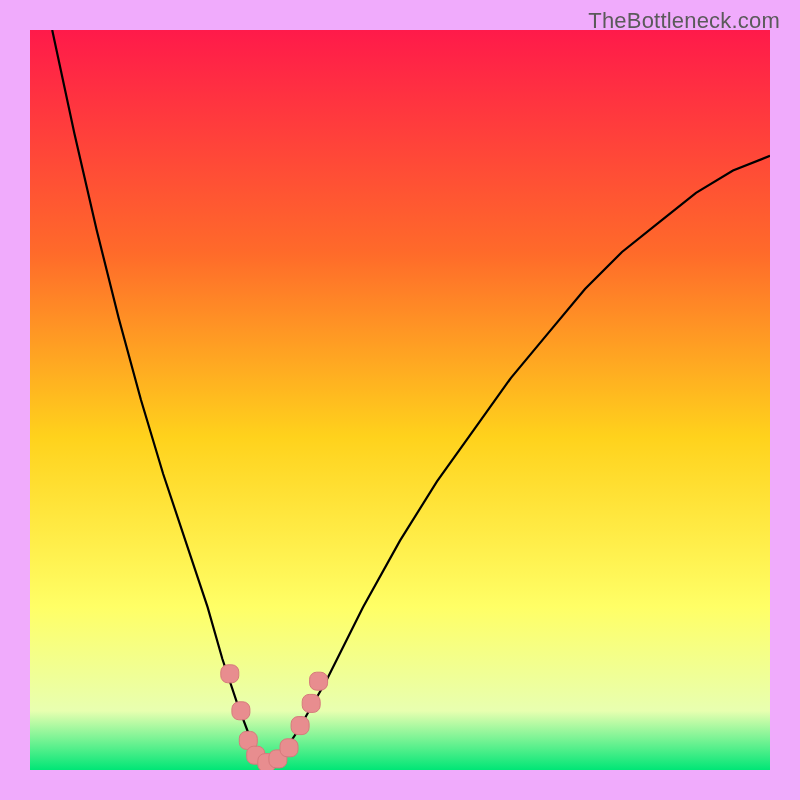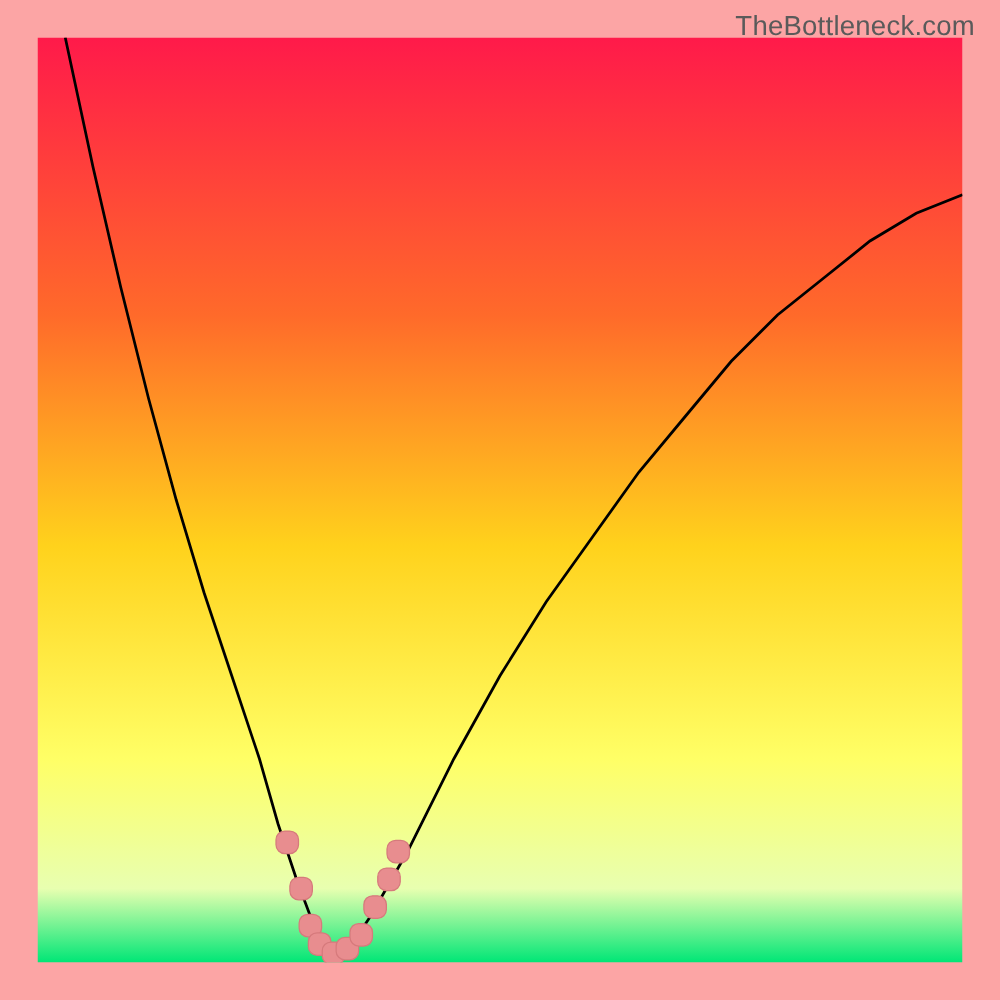--- a/index.html
+++ b/index.html
@@ -7,21 +7,21 @@
     padding: 0;
     width: 800px;
     height: 800px;
     background: #000;
     overflow: hidden;
   }
   .container {
     position: relative;
     width: 800px;
     height: 800px;
-    background: #fca5a5;
+    background: #f0abfc;
   }
   .plot-area {
     position: absolute;
     left: 30px;
     top: 30px;
     width: 740px;
     height: 740px;
   }
   .watermark {
     position: absolute;

